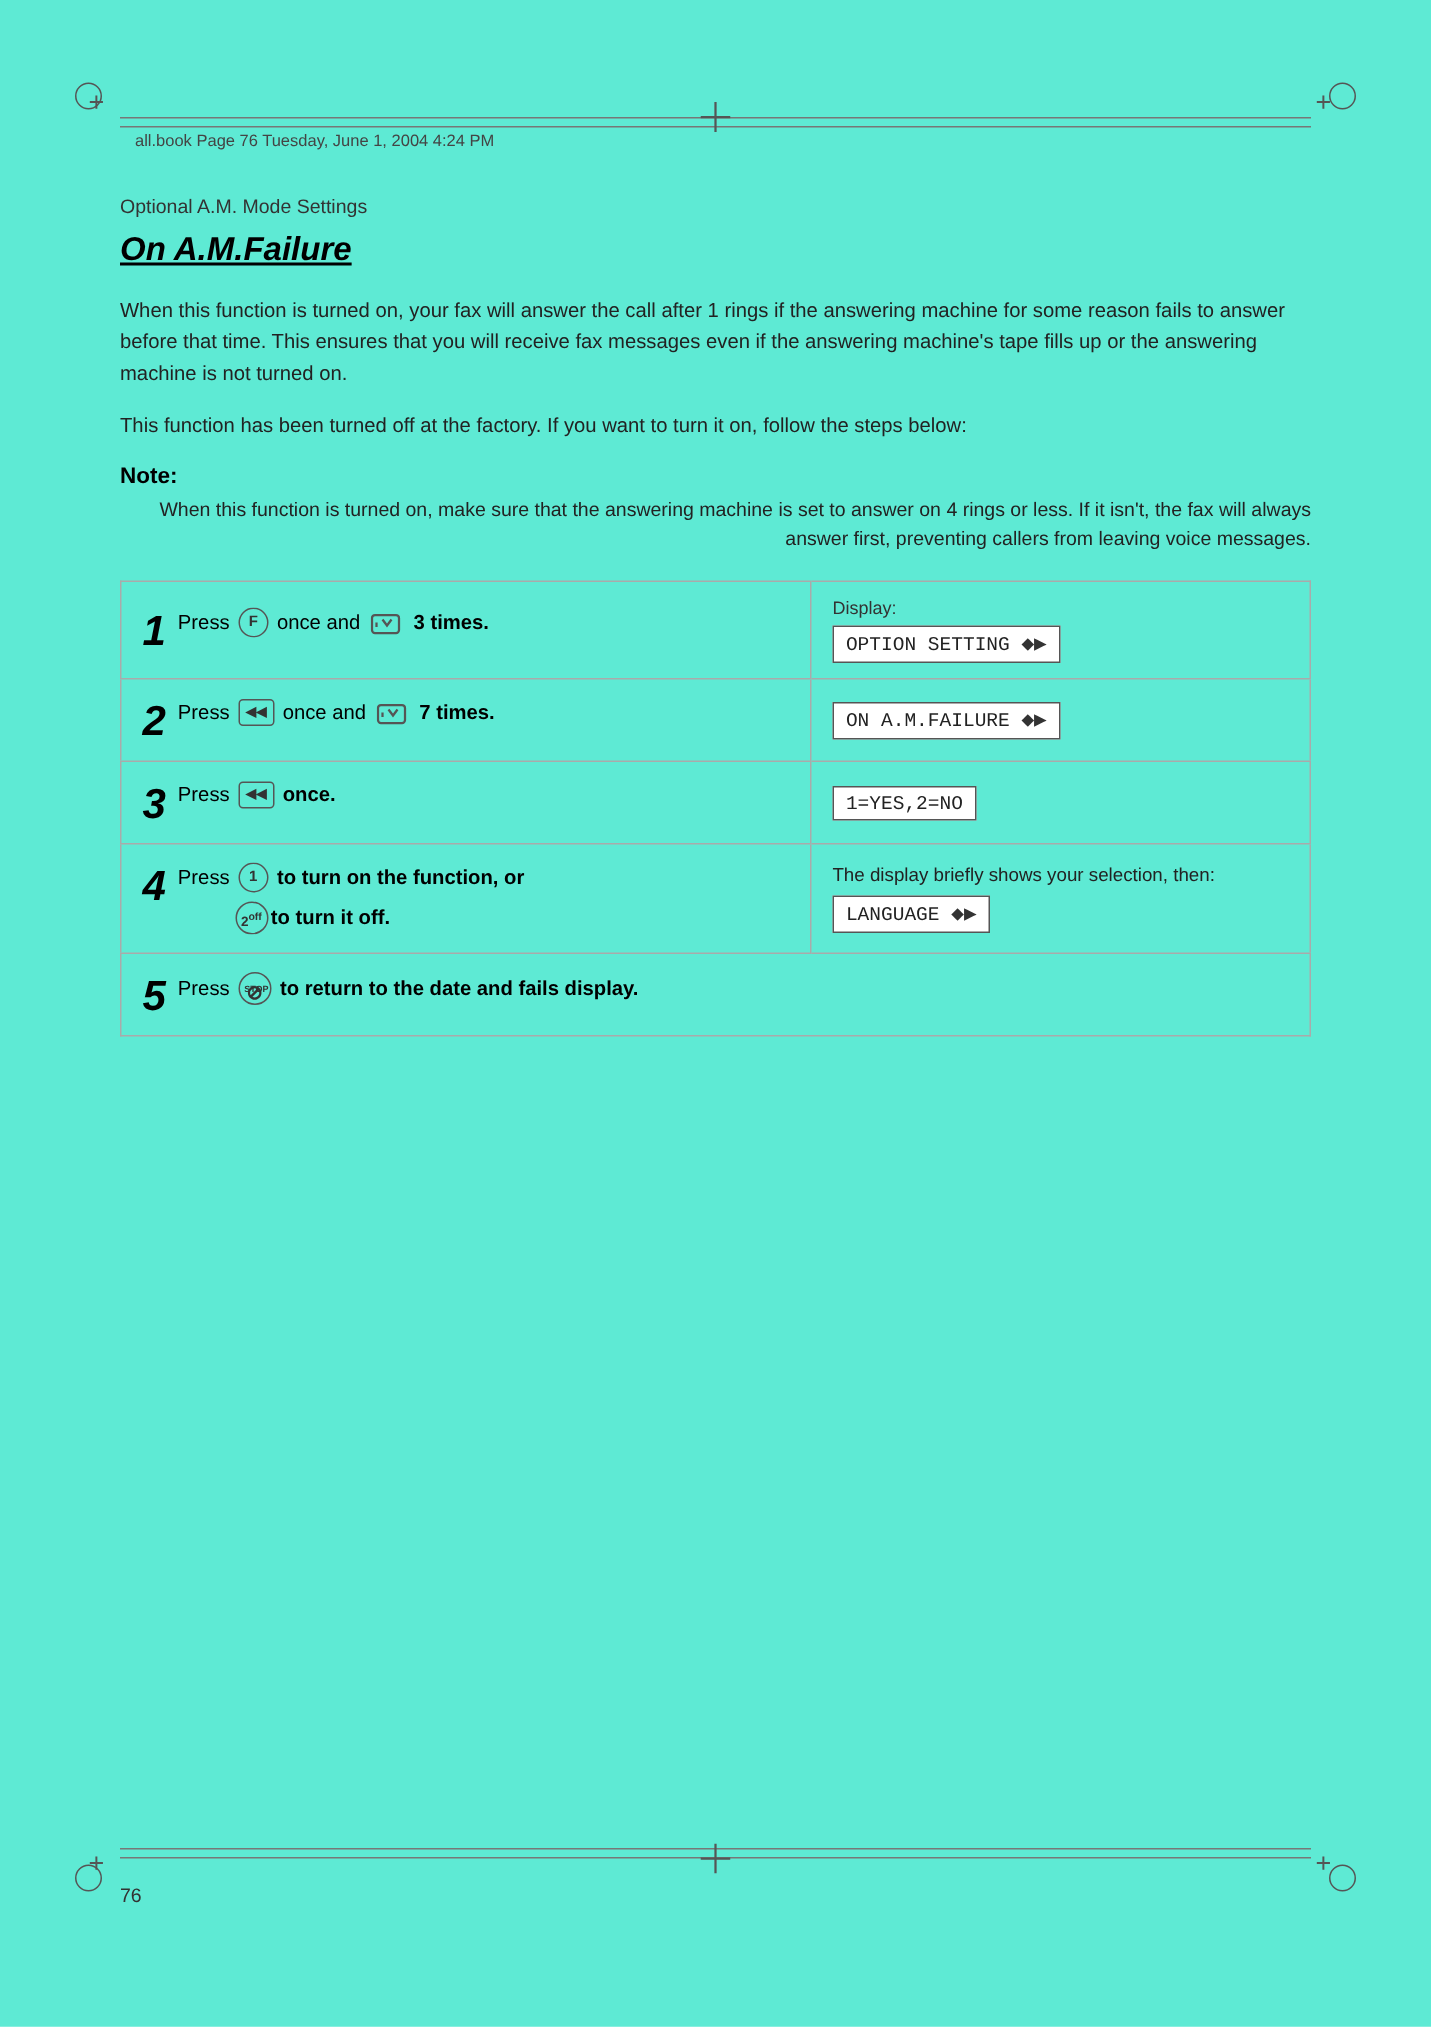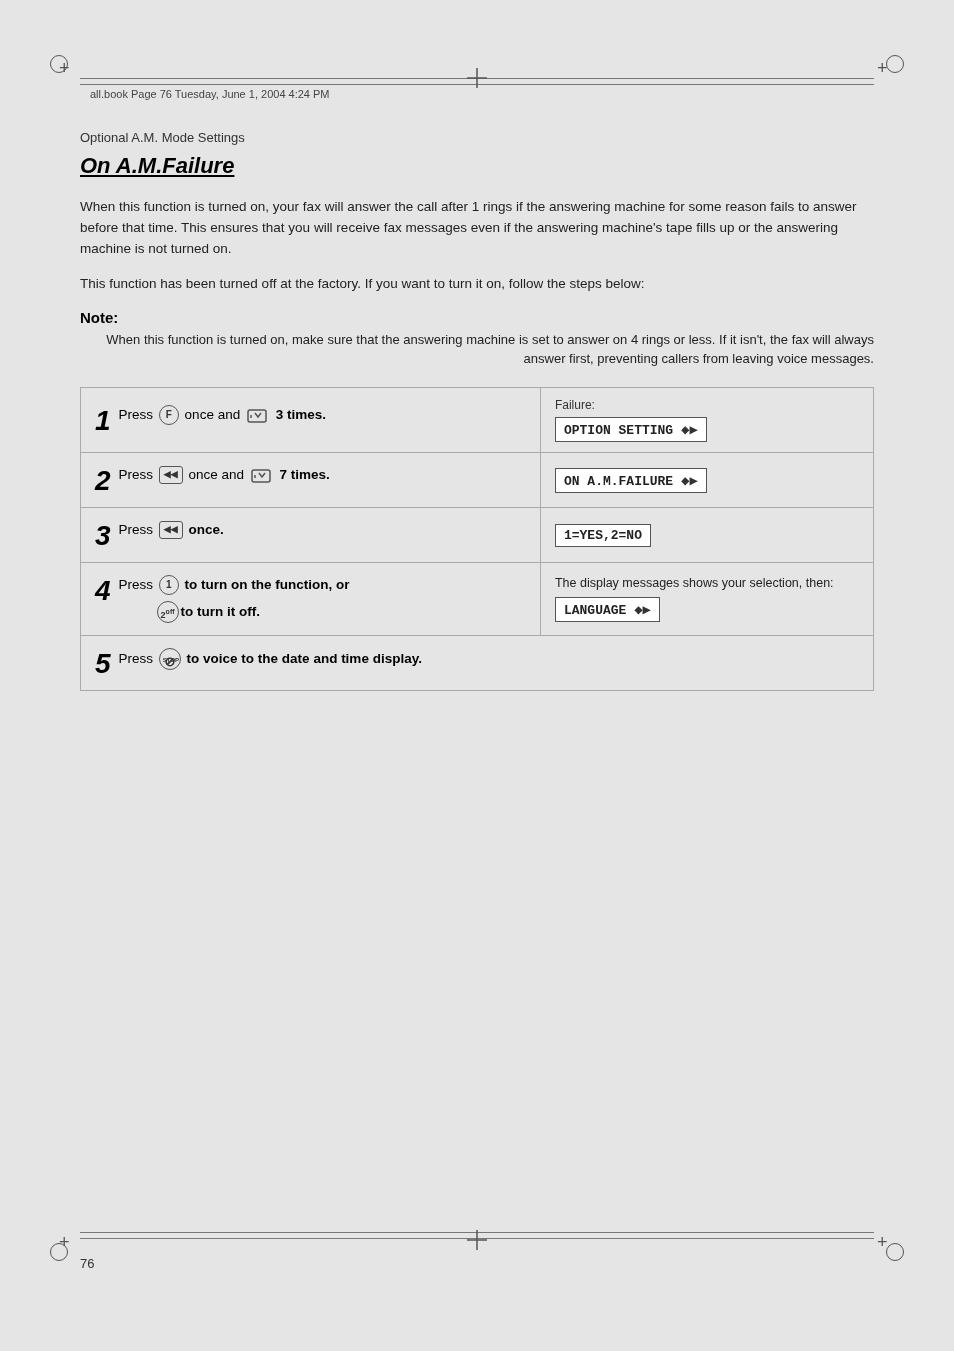--- a/index.html
+++ b/index.html
@@ -8,21 +8,21 @@
       font-family: Arial, Helvetica, sans-serif;
       width: 954px;
       min-height: 1351px;
       position: relative;
       overflow: hidden;
     }
 
     .page {
       width: 954px;
       min-height: 1351px;
-      background: #e5e5e5;
+      background: #5eead4;
       position: relative;
       padding: 0;
     }
 
     
     .content {
       position: absolute;
       top: 130px;
       left: 80px;
       right: 80px;
@@ -174,21 +174,20 @@
 
     
     .display-box {
       display: inline-block;
       border: 1.5px solid #555;
       padding: 3px 8px;
       font-size: 13px;
       font-family: 'Courier New', monospace;
       background: #fff;
       margin-top: 2px;
-      font-weight: bold;
     }
 
     .display-label {
       font-size: 12px;
       color: #333;
       margin-bottom: 3px;
     }
 
     
     .display-arrow {
@@ -313,21 +312,21 @@
               <svg width="22" height="18" viewBox="0 0 22 18" style="vertical-align:middle;">
                 <rect x="1" y="3" width="18" height="12" rx="2" fill="none" stroke="#555" stroke-width="1.5"></rect>
                 <polyline points="8,6 11,10 14,6" fill="none" stroke="#555" stroke-width="1.5"></polyline>
                 <line x1="4" y1="8" x2="4" y2="11" stroke="#555" stroke-width="1.5"></line>
               </svg>
             </span>
             <span class="step-content-bold"> 3 times.</span>
           </div>
         </td>
         <td class="step-right">
-          <div class="display-label">Failure:</div>
+          <div class="display-label">Display:</div>
           <div class="display-box">
             <span>OPTION SETTING</span>
             <span class="display-arrow"> ◆▶</span>
           </div>
         </td>
       </tr>
 
       <tr>
         <td class="step-left">
           <span class="step-number">2</span>
@@ -378,38 +377,38 @@
               <span class="btn-icon">1</span>
               <span class="step-content-bold"> to turn on the function, or</span>
             </div>
             <div class="step-sub-indent" style="margin-top:6px; display:flex; align-items:center;">
               <span class="btn-icon" style="font-size:9px;width:22px;height:22px;line-height:20px;">2<span style="font-size:7px;vertical-align:super;">off</span></span>
               <span class="step-content-bold"> to turn it off.</span>
             </div>
           </div>
         </td>
         <td class="step-right">
-          <div style="font-size:12.5px;color:#222;margin-bottom:5px;">The display messages shows your selection, then:</div>
+          <div style="font-size:12.5px;color:#222;margin-bottom:5px;">The display briefly shows your selection, then:</div>
           <div class="display-box">
             <span>LANGUAGE</span>
             <span class="display-arrow"> ◆▶</span>
           </div>
         </td>
       </tr>
 
       <tr>
         <td colspan="2" style="padding:12px 14px;">
           <span class="step-number">5</span>
           <span style="font-size:13.5px;">
             <span>Press </span>
             <span class="btn-icon-stop" style="display:inline-flex;align-items:center;justify-content:center;border:1.5px solid #555;border-radius:50%;width:22px;height:22px;font-size:8px;vertical-align:middle;position:relative;">
               <span style="position:absolute;top:1px;left:3px;font-size:6px;color:#333;">STOP</span>
               <span style="font-size:13px;margin-top:6px;">⊘</span>
             </span>
-            <span class="step-content-bold"> to voice to the date and time display.</span>
+            <span class="step-content-bold"> to return to the date and fails display.</span>
           </span>
         </td>
       </tr>
 
     </tbody>
       </table>
 
   </div>
 
   <div class="page-number">76</div>

